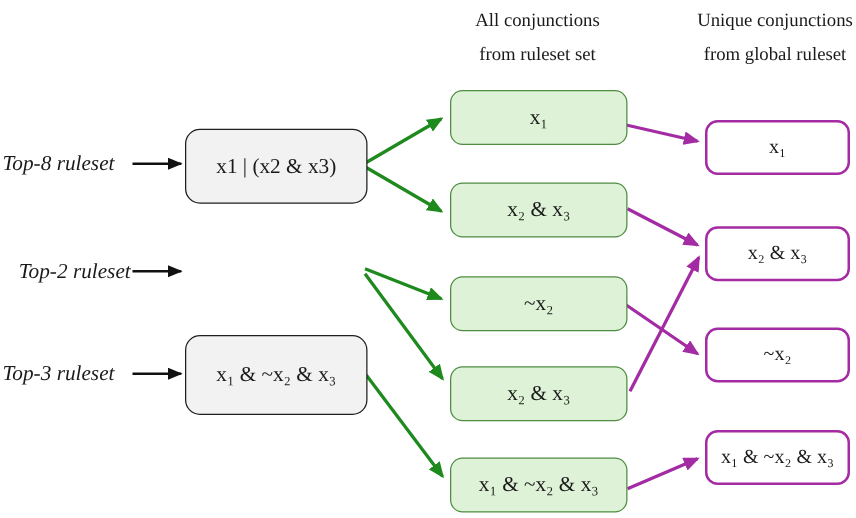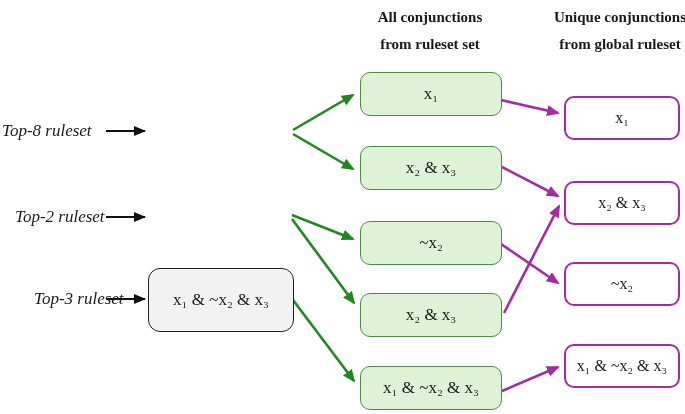--- a/index.html
+++ b/index.html
@@ -17,21 +17,21 @@
     overflow: hidden;
   }
   .arrow-layer {
     position: absolute;
     left: 0; top: 0;
     width: 685px; height: 414px;
     pointer-events: none;
   }
   .hdr {
     position: absolute;
-    font-weight: bold;
+    font-weight: normal;
     font-size: 15px;
     text-align: center;
   }
   .hdr .hdr-line { line-height: 27px; }
   .ruleset-label {
     position: absolute;
     left: 2px;
     font-style: italic;
     font-size: 17px;
     line-height: 20px;
@@ -112,22 +112,23 @@
     <div class="hdr-line">from ruleset set</div>
   </div>
 
   <div class="hdr" style="left:540px; top:4px; width:160px;">
     <div class="hdr-line">Unique conjunctions</div>
     <div class="hdr-line">from global ruleset</div>
   </div>
 
   <div class="ruleset-label" style="top:121px;">Top-8 ruleset</div>
   <div class="ruleset-label" style="top:207px;margin-left:13px;">Top-2 ruleset</div>
-  <div class="ruleset-label" style="top:289px;margin-left:32px;">Top-3 ruleset</div>
+  <div class="ruleset-label" style="top:289px;">Top-3 ruleset</div>
 
+  <div class="box gray" style="top:103px; height:58px;">x1 | (x2 &amp; x3)</div>
   <div class="box gray" style="top:268px; height:62px;">x₁ &amp; ~x₂ &amp; x₃</div>
 
   <div class="box green" style="top:72px;">x₁</div>
   <div class="box green" style="top:146px;">x₂ &amp; x₃</div>
   <div class="box green" style="top:221px;">~x₂</div>
   <div class="box green" style="top:293px;">x₂ &amp; x₃</div>
   <div class="box green" style="top:366px;">x₁ &amp; ~x₂ &amp; x₃</div>
 
   <div class="box unique" style="top:96px;">x₁</div>
   <div class="box unique" style="top:181px;">x₂ &amp; x₃</div>

